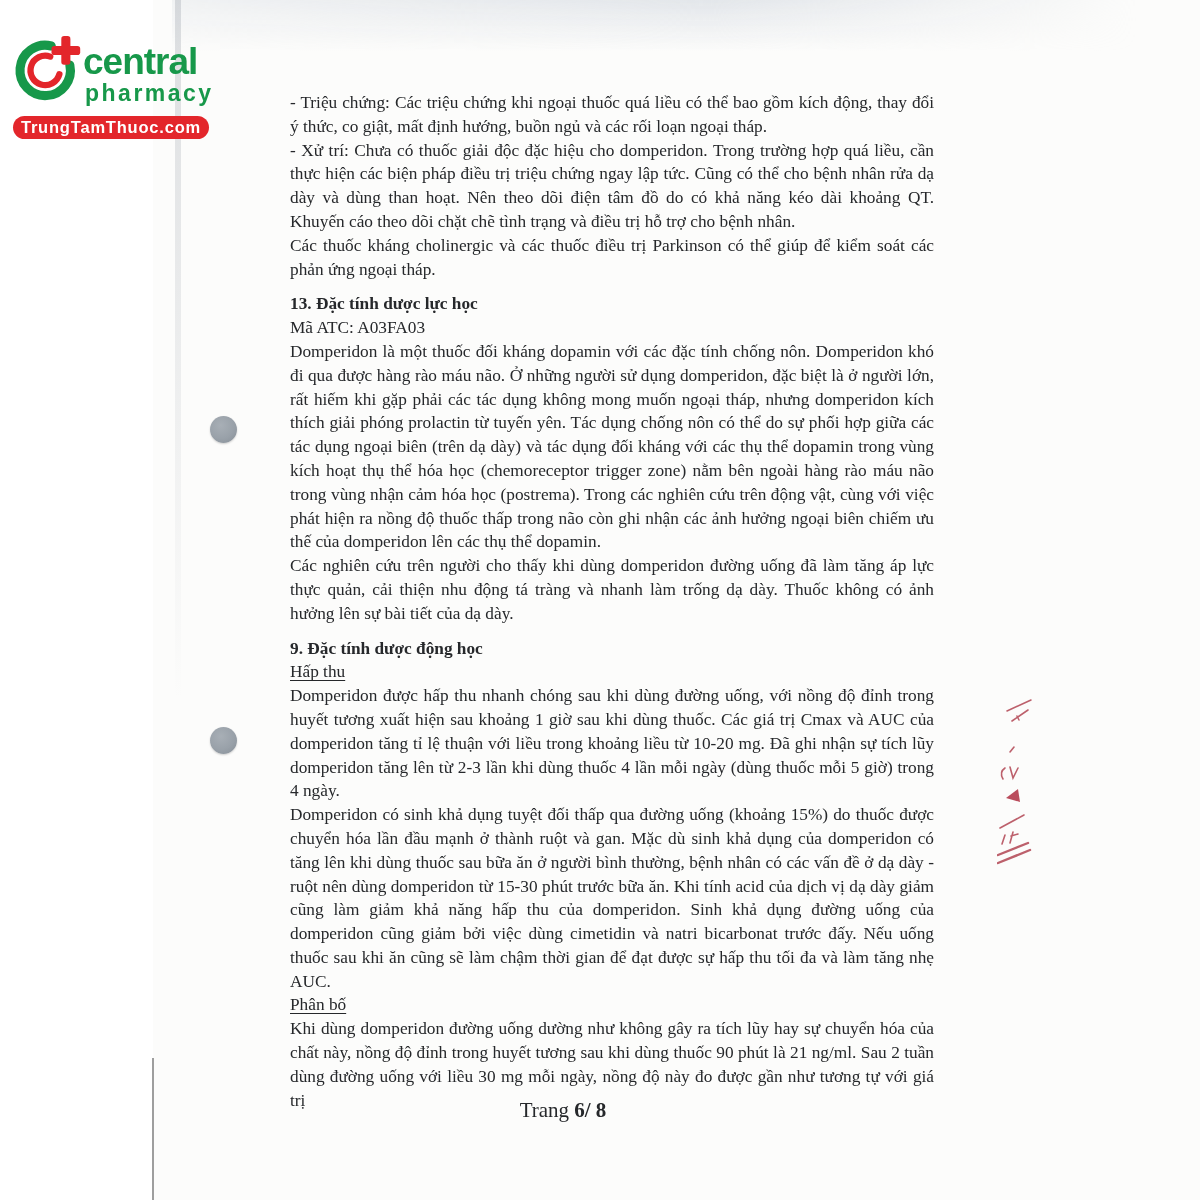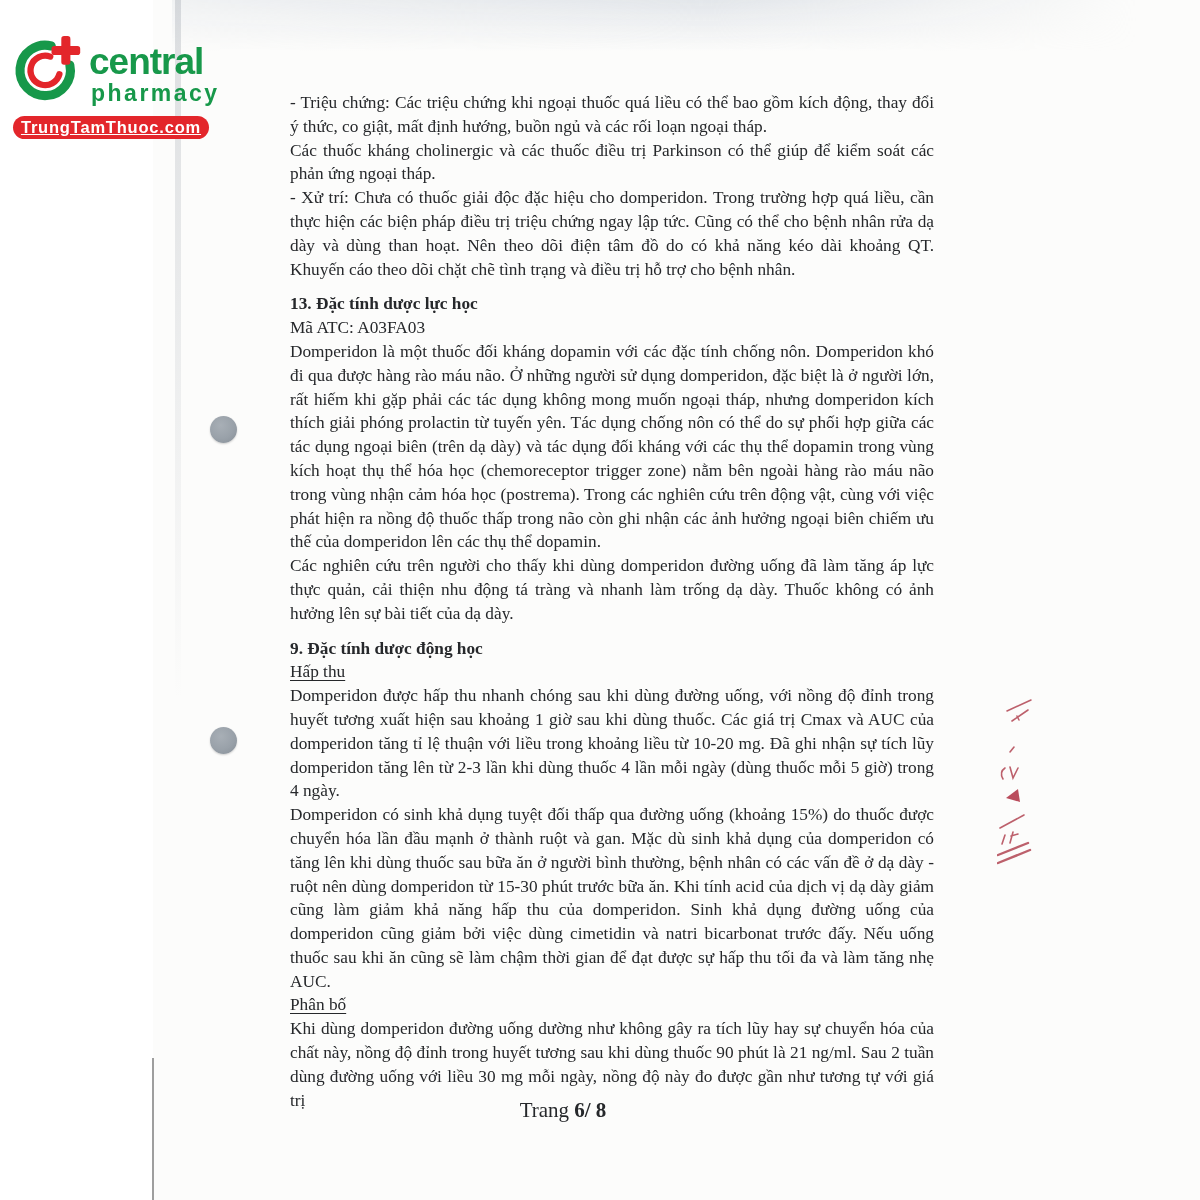--- a/index.html
+++ b/index.html
@@ -21,26 +21,26 @@
   
   .hole{position:absolute;width:27px;height:27px;border-radius:50%;
     background:radial-gradient(circle at 40% 35%, #a8afb6 0%, #99a1a9 55%, #868e96 100%);
     box-shadow:0 1px 2px rgba(0,0,0,.18);}
   .hole.h1{left:210px;top:416px;}
   .hole.h2{left:210px;top:727px;}
   
   .logo{position:absolute;left:13px;top:33px;width:205px;font-family:"Liberation Sans",sans-serif;}
   .logo-top{display:flex;align-items:flex-start;}
   .logo-mark{width:70px;height:72px;flex:0 0 auto;}
-  .logo-words{margin-left:6px;margin-top:14px;}
+  .logo-words{margin-top:14px;}
   .logo-brand{font-weight:bold;font-size:37px;line-height:30px;letter-spacing:-1px;}
   .logo-sub{font-size:23px;letter-spacing:2.5px;margin-top:3px;margin-left:2px;font-weight:bold;}
   .logo-pill{margin-top:9px;height:23px;border-radius:12px;width:196px;
     display:flex;align-items:center;justify-content:center;
-    color:#ffffff;font-weight:bold;font-size:16.5px;letter-spacing:.8px;text-decoration:underline;}
+    color:#ffffff;font-weight:bold;font-size:16.5px;letter-spacing:.8px;}
   
   .doc{position:absolute;left:290px;top:91px;width:644px;color:#26282b;
     font-size:17.3px;line-height:23.8px;}
   .doc p{margin:0;text-align:justify;}
   .doc p.heading{font-weight:bold;margin-top:11px;text-align:left;}
   .doc p.underline{text-decoration:underline;text-underline-offset:3px;text-align:left;}
   .footer{position:absolute;left:290px;top:1098px;width:644px;text-align:center;
     transform:translateX(-49px);color:#26282b;font-size:21px;}
   .footer .b{font-weight:bold;}
   
@@ -69,22 +69,22 @@
     <div class="logo-words">
       <div class="logo-brand" style="color:#17984a">central</div>
       <div class="logo-sub" style="color:#17984a">pharmacy</div>
     </div>
   </div>
   <div class="logo-pill" style="background:#e3262b">TrungTamThuoc.com</div>
 </div>
 
 <main class="doc" id="doc">
     <p class="para">- Triệu chứng: Các triệu chứng khi ngoại thuốc quá liều có thể bao gồm kích động, thay đổi ý thức, co giật, mất định hướng, buồn ngủ và các rối loạn ngoại tháp.</p>
+    <p class="para">- Xử trí: Chưa có thuốc giải độc đặc hiệu cho domperidon. Trong trường hợp quá liều, cần thực hiện các biện pháp điều trị triệu chứng ngay lập tức. Cũng có thể cho bệnh nhân rửa dạ dày và dùng than hoạt. Nên theo dõi điện tâm đồ do có khả năng kéo dài khoảng QT. Khuyến cáo theo dõi chặt chẽ tình trạng và điều trị hỗ trợ cho bệnh nhân.</p>
     <p class="para">Các thuốc kháng cholinergic và các thuốc điều trị Parkinson có thể giúp để kiểm soát các phản ứng ngoại tháp.</p>
-    <p class="para">- Xử trí: Chưa có thuốc giải độc đặc hiệu cho domperidon. Trong trường hợp quá liều, cần thực hiện các biện pháp điều trị triệu chứng ngay lập tức. Cũng có thể cho bệnh nhân rửa dạ dày và dùng than hoạt. Nên theo dõi điện tâm đồ do có khả năng kéo dài khoảng QT. Khuyến cáo theo dõi chặt chẽ tình trạng và điều trị hỗ trợ cho bệnh nhân.</p>
     <p class="heading">13. Đặc tính dược lực học</p>
     <p class="para">Mã ATC: A03FA03</p>
     <p class="para">Domperidon là một thuốc đối kháng dopamin với các đặc tính chống nôn. Domperidon khó đi qua được hàng rào máu não. Ở những người sử dụng domperidon, đặc biệt là ở người lớn, rất hiếm khi gặp phải các tác dụng không mong muốn ngoại tháp, nhưng domperidon kích thích giải phóng prolactin từ tuyến yên. Tác dụng chống nôn có thể do sự phối hợp giữa các tác dụng ngoại biên (trên dạ dày) và tác dụng đối kháng với các thụ thể dopamin trong vùng kích hoạt thụ thể hóa học (chemoreceptor trigger zone) nằm bên ngoài hàng rào máu não trong vùng nhận cảm hóa học (postrema). Trong các nghiên cứu trên động vật, cùng với việc phát hiện ra nồng độ thuốc thấp trong não còn ghi nhận các ảnh hưởng ngoại biên chiếm ưu thế của domperidon lên các thụ thể dopamin.</p>
     <p class="para">Các nghiên cứu trên người cho thấy khi dùng domperidon đường uống đã làm tăng áp lực thực quản, cải thiện nhu động tá tràng và nhanh làm trống dạ dày. Thuốc không có ảnh hưởng lên sự bài tiết của dạ dày.</p>
     <p class="heading">9. Đặc tính dược động học</p>
     <p class="underline">Hấp thu</p>
     <p class="para">Domperidon được hấp thu nhanh chóng sau khi dùng đường uống, với nồng độ đỉnh trong huyết tương xuất hiện sau khoảng 1 giờ sau khi dùng thuốc. Các giá trị Cmax và AUC của domperidon tăng tỉ lệ thuận với liều trong khoảng liều từ 10-20 mg. Đã ghi nhận sự tích lũy domperidon tăng lên từ 2-3 lần khi dùng thuốc 4 lần mỗi ngày (dùng thuốc mỗi 5 giờ) trong 4 ngày.</p>
     <p class="para">Domperidon có sinh khả dụng tuyệt đối thấp qua đường uống (khoảng 15%) do thuốc được chuyển hóa lần đầu mạnh ở thành ruột và gan. Mặc dù sinh khả dụng của domperidon có tăng lên khi dùng thuốc sau bữa ăn ở người bình thường, bệnh nhân có các vấn đề ở dạ dày - ruột nên dùng domperidon từ 15-30 phút trước bữa ăn. Khi tính acid của dịch vị dạ dày giảm cũng làm giảm khả năng hấp thu của domperidon. Sinh khả dụng đường uống của domperidon cũng giảm bởi việc dùng cimetidin và natri bicarbonat trước đấy. Nếu uống thuốc sau khi ăn cũng sẽ làm chậm thời gian để đạt được sự hấp thu tối đa và làm tăng nhẹ AUC.</p>
     <p class="underline">Phân bố</p>
     <p class="para">Khi dùng domperidon đường uống dường như không gây ra tích lũy hay sự chuyển hóa của chất này, nồng độ đỉnh trong huyết tương sau khi dùng thuốc 90 phút là 21 ng/ml. Sau 2 tuần dùng đường uống với liều 30 mg mỗi ngày, nồng độ này đo được gần như tương tự với giá trị</p>

